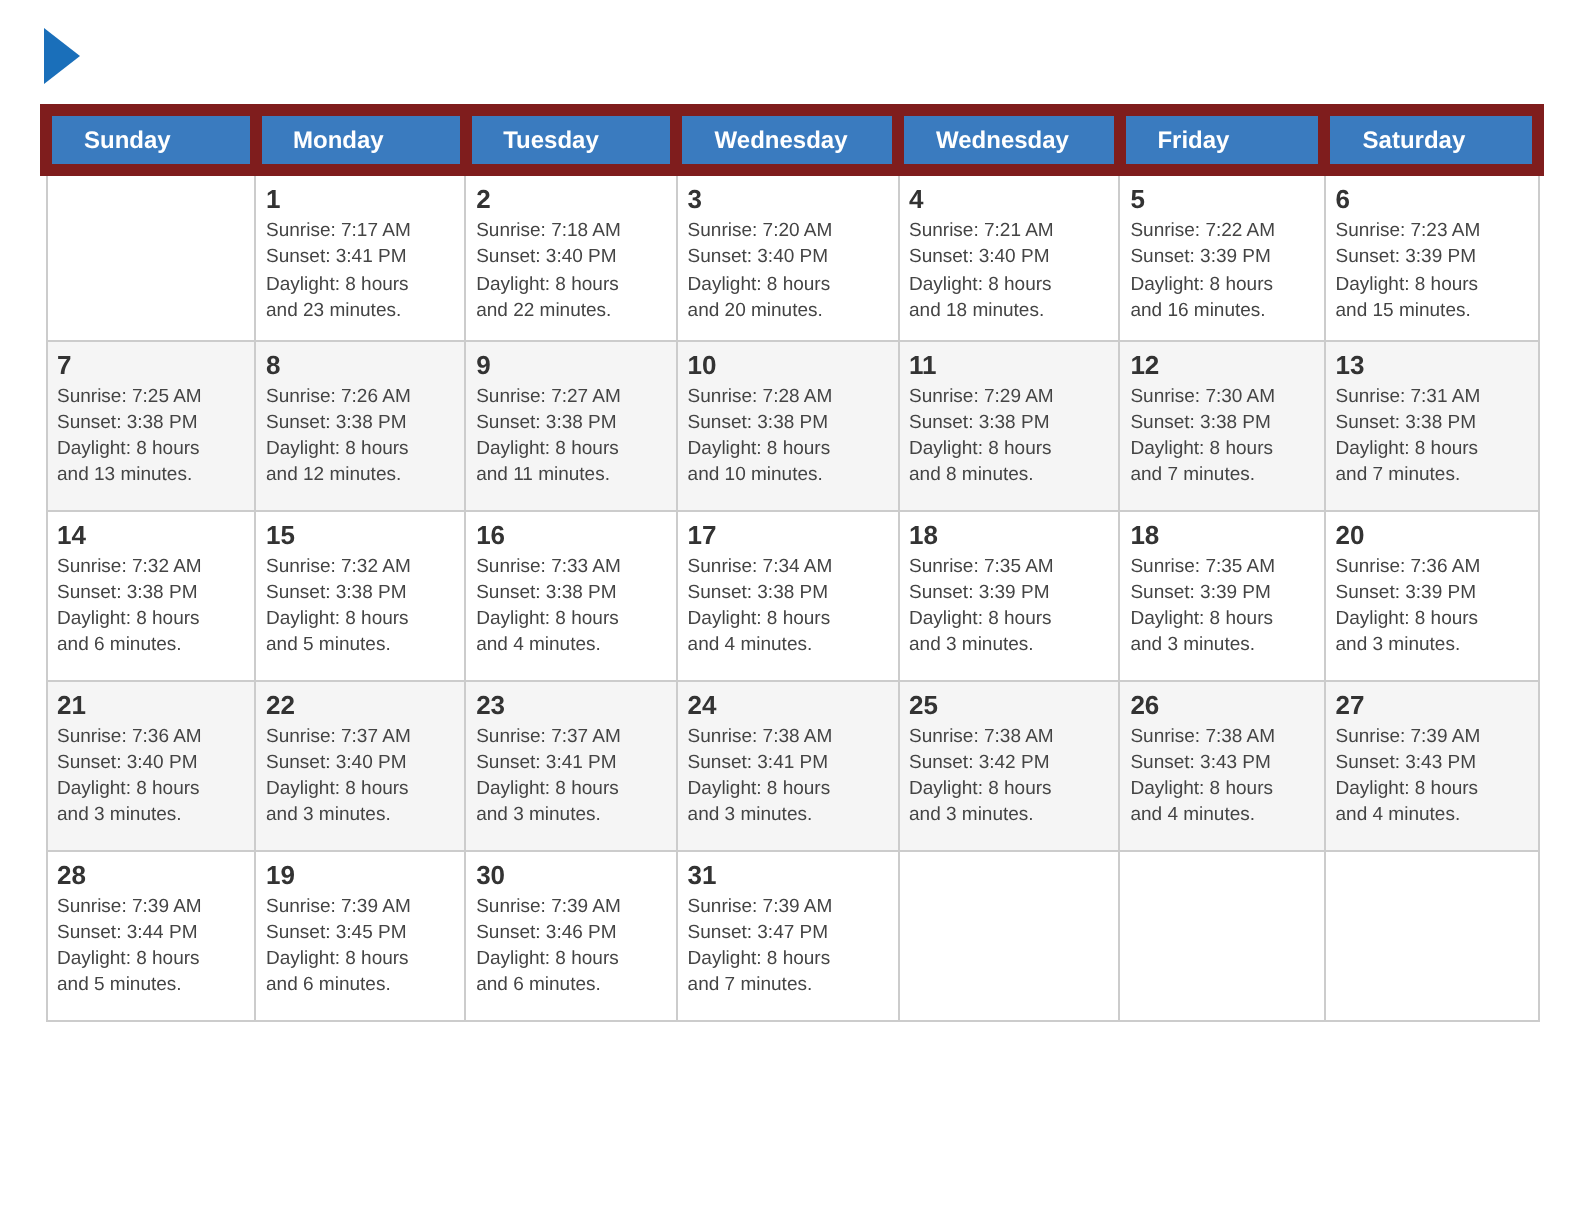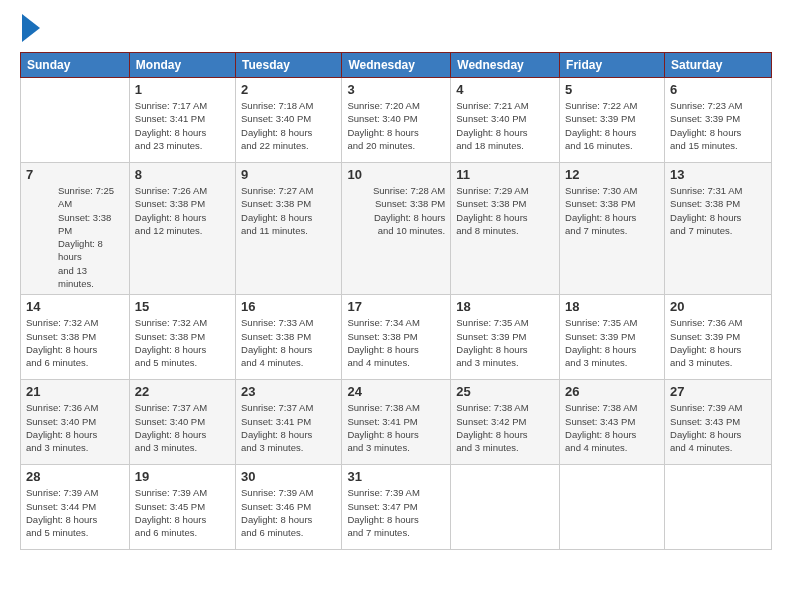--- a/index.html
+++ b/index.html
@@ -57,23 +57,23 @@
     .calendar {
       width: 100%;
       border-collapse: collapse;
       font-size: 10.5px;
       color: #333;
     }
     .calendar thead th {
       background: #3a7bbf;
       color: #fff;
       text-align: left;
-      padding: 5px 6px;
+      padding: 5px 16px;
       font-size: 12px;
-      border: 1px solid #7f1d1d;
+      border: 6px solid #7f1d1d;
     }
     .calendar tbody td {
       vertical-align: top;
       border: 1px solid #ccc;
       padding: 4px 5px;
       width: 113px;
       min-height: 70px;
       height: 85px;
     }
     .calendar tbody tr:nth-child(odd) td {
@@ -174,42 +174,42 @@
             <span class="day-num">6</span>
             <div class="day-info" style="white-space: pre-line;">Sunrise: 7:23 AM
 Sunset: 3:39 PM
 Daylight: 8 hours
 and 15 minutes.</div>
           </td>
         </tr>
         <tr>
           <td>
             <span class="day-num">7</span>
-            <div class="day-info" style="white-space: pre-line; margin-left: 32px;">Sunrise: 7:25 AM
+            <div class="day-info" style="white-space: pre-line;">Sunrise: 7:25 AM
 Sunset: 3:38 PM
 Daylight: 8 hours
 and 13 minutes.</div>
           </td>
           <td>
             <span class="day-num">8</span>
             <div class="day-info" style="white-space: pre-line;">Sunrise: 7:26 AM
 Sunset: 3:38 PM
 Daylight: 8 hours
 and 12 minutes.</div>
           </td>
           <td>
             <span class="day-num">9</span>
             <div class="day-info" style="white-space: pre-line;">Sunrise: 7:27 AM
 Sunset: 3:38 PM
 Daylight: 8 hours
 and 11 minutes.</div>
           </td>
           <td>
             <span class="day-num">10</span>
-            <div class="day-info" style="white-space: pre-line; text-align: right;">Sunrise: 7:28 AM
+            <div class="day-info" style="white-space: pre-line;">Sunrise: 7:28 AM
 Sunset: 3:38 PM
 Daylight: 8 hours
 and 10 minutes.</div>
           </td>
           <td>
             <span class="day-num">11</span>
             <div class="day-info" style="white-space: pre-line;">Sunrise: 7:29 AM
 Sunset: 3:38 PM
 Daylight: 8 hours
 and 8 minutes.</div>

